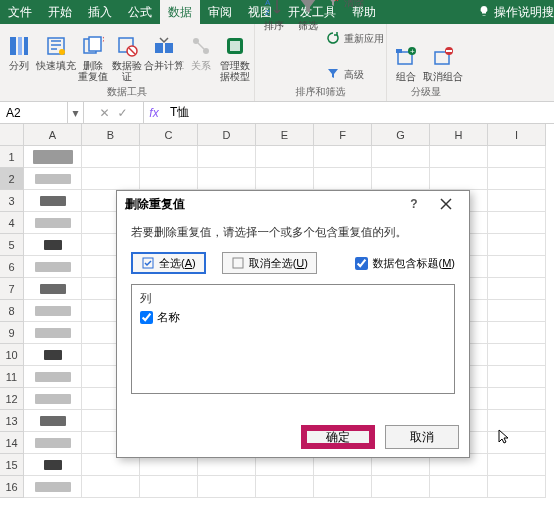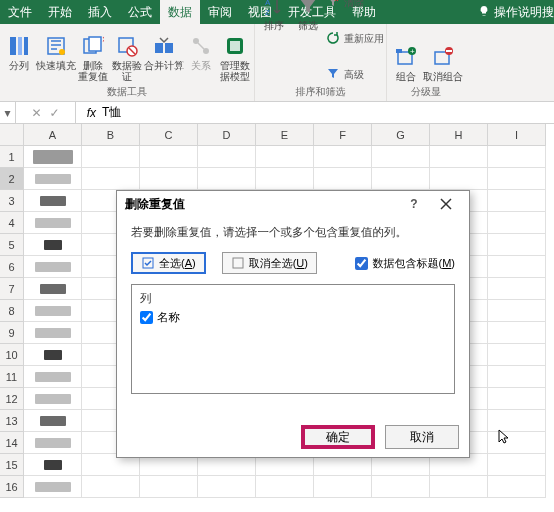--- a/index.html
+++ b/index.html
@@ -21,21 +21,21 @@
   .btn-lg.disabled { opacity: .5; }
   .group-name { font-size: 10px; color: #666; text-align: center; width: 100%; padding: 1px 0 2px; }
   .mini-col { display: flex; flex-direction: column; gap: 18px; padding-top: 2px; padding-left:2px;}
   .mini { display: flex; align-items: center; gap: 3px; font-size: 10px; color: #555; height: 18px; cursor:pointer;}
   .mini .mi { width: 14px; height: 14px; display:inline-block;}
   
   .fx-row { display: flex; align-items: center; height: 22px; border-bottom: 1px solid #d0d0d0; background: #fff; font-size: 12px; }
   .namebox { width: 68px; border-right: 1px solid #d0d0d0; padding: 0 6px; height:100%; display:flex; align-items:center;}
   .nb-caret { width:16px; text-align:center; color:#666; border-right:1px solid #d0d0d0; height:100%; display:flex; align-items:center; justify-content:center;}
   .fx-mid { width: 60px; border-right:1px solid #d0d0d0; height:100%; display:flex; align-items:center; justify-content:center; color:#999; gap:8px;}
-  .fx-label { width: 20px; font-style: italic; color:#000000; text-align:right;}
+  .fx-label { width: 20px; font-style: italic; color:#8b5cf6; text-align:center;}
   .fx-input { flex:1; padding: 0 6px; }
   
   .sheet { position: relative; display: grid; grid-template-columns: 24px repeat(9, 58px); grid-auto-rows: 22px; font-size: 11px; }
   .sheet .hdr { background:#f3f2f1; border-right:1px solid #d4d4d4; border-bottom:1px solid #d4d4d4; display:flex; align-items:center; justify-content:center; color:#444;}
   .sheet .row-hdr { background:#f3f2f1; border-right:1px solid #d4d4d4; border-bottom:1px solid #d4d4d4; display:flex; align-items:center; justify-content:center; color:#444;}
   .sheet .row-hdr.sel { background:#d2d2d2; }
   .sheet .cell { border-right:1px solid #e0e0e0; border-bottom:1px solid #e0e0e0; background:#fff; }
   .sheet .corner { background:#f3f2f1; border-right:1px solid #d4d4d4; border-bottom:1px solid #d4d4d4;}
   .colA { position:relative; }
   .blurcell { background:#e9e9e9; display:flex; align-items:center; justify-content:center; }
@@ -55,21 +55,21 @@
   .pill-btn { border:1px solid #999; background:#f7f7f7; height:22px; padding:0 8px; display:flex; align-items:center; gap:4px; font-size:11px; cursor:pointer;}
   .pill-btn.primary { border:2px solid #2a6dd6; }
   .pill-btn .pi { width:14px; height:14px; display:inline-flex; align-items:center; justify-content:center;}
   .chk { display:flex; align-items:center; gap:4px; margin-left:auto; font-size:11px;}
   .chk input { accent-color:#2a6dd6;}
   .list-box { border:1px solid #888; height:110px; padding:6px 8px; font-size:11.5px; background:#fff;}
   .list-box .hdr2 { margin-bottom:4px; color:#333;}
   .chk2 { display:flex; align-items:center; gap:4px;}
   .dlg-foot { position:absolute; right:10px; bottom:8px; display:flex; gap:10px;}
   .dlg-btn { width:74px; height:24px; border:1px solid #999; background:#f3f3f3; font-size:12px; cursor:pointer; display:flex; align-items:center; justify-content:center;}
-  .dlg-btn.def { border:4px solid #be185d; }
+  .dlg-btn.def { border:6px solid #be185d; }
   .cursor { position:absolute; left:380px; bottom:10px; font-size:14px; pointer-events:none;}
   .underline-key { text-decoration: underline; }
 </style>
 </head>
 <body>
 
 <div class="ribbon-tabs">
   <div class="tab">文件</div>
   <div class="tab">开始</div>
   <div class="tab">插入</div>
@@ -236,20 +236,21 @@
             </svg>
           </span>
         <span class="lbl">取消组合</span>
       </div>
     </div>
     <div class="group-name">分级显</div>
   </div>
 </div>
 
 <div class="fx-row">
+  <div class="namebox">A2</div>
   <div class="nb-caret">▾</div>
   <div class="fx-mid">
     <span>✕</span>
     <span>✓</span>
   </div>
   <div class="fx-label">fx</div>
   <div class="fx-input">T恤</div>
 </div>
 
 <div class="sheet" id="sheet">

